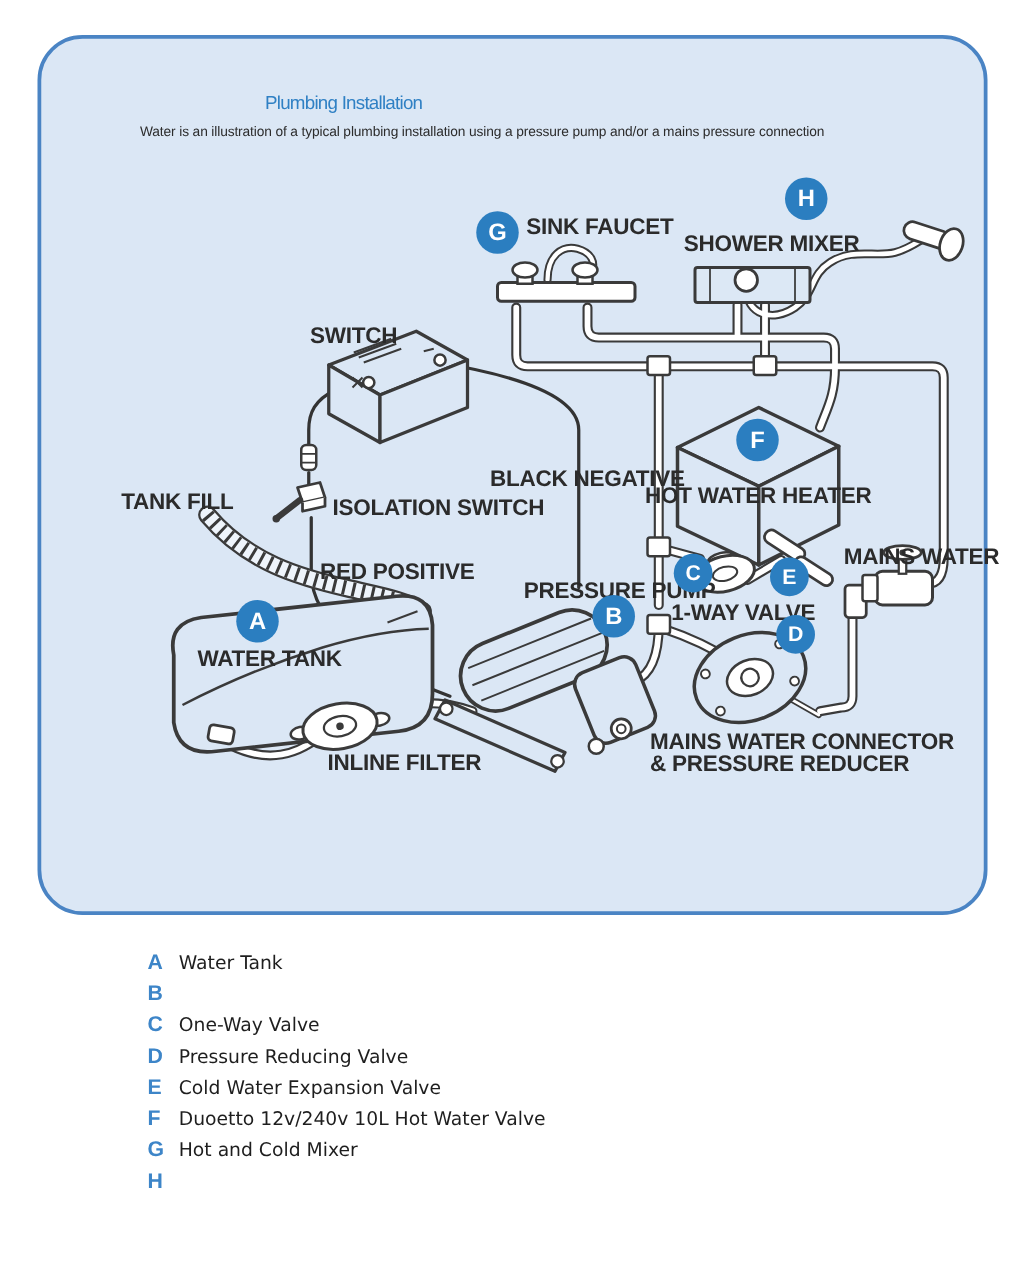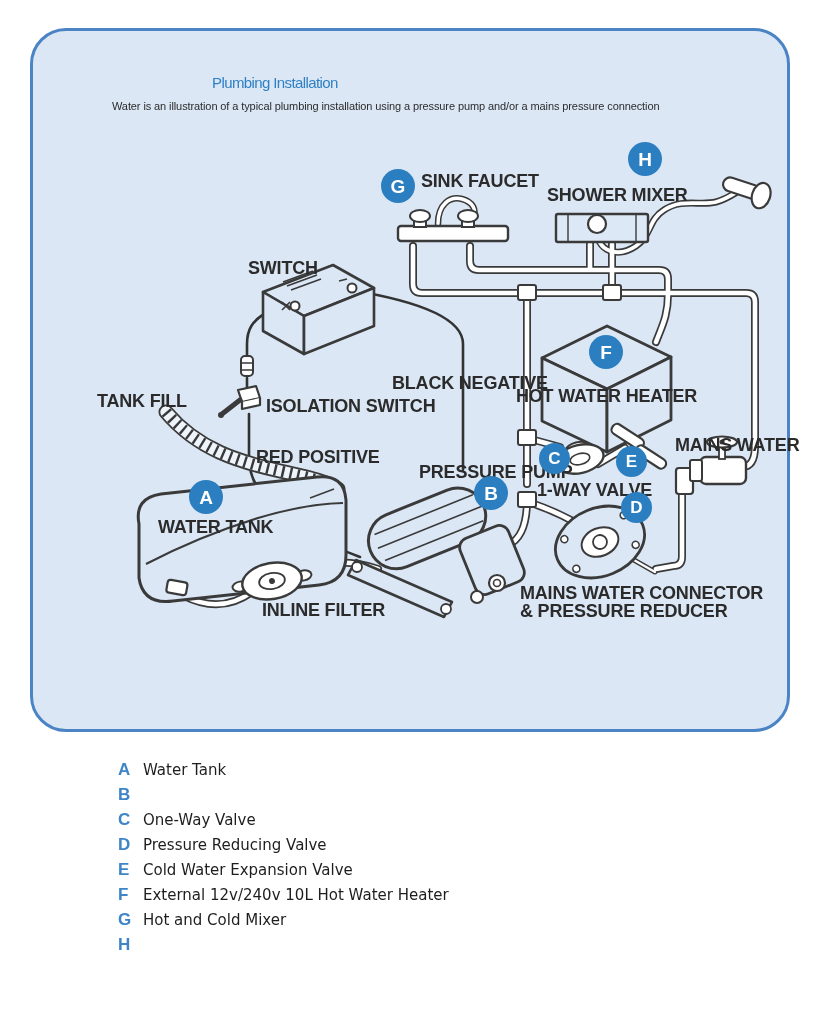--- a/index.html
+++ b/index.html
@@ -243,21 +243,21 @@
   <div class="legend-row" style="top:75px;">
     <span class="legend-letter">D</span>
     <span class="legend-label">Pressure Reducing Valve</span>
   </div>
   <div class="legend-row" style="top:100px;">
     <span class="legend-letter">E</span>
     <span class="legend-label">Cold Water Expansion Valve</span>
   </div>
   <div class="legend-row" style="top:125px;">
     <span class="legend-letter">F</span>
-    <span class="legend-label">External 12v/240v 10L Hot Water Heater</span>
+    <span class="legend-label">Duoetto 12v/240v 10L Hot Water Valve</span>
   </div>
   <div class="legend-row" style="top:150px;">
     <span class="legend-letter">G</span>
     <span class="legend-label">Hot and Cold Mixer</span>
   </div>
   <div class="legend-row" style="top:175px;">
     <span class="legend-letter">H</span>
   </div>
 </div>
 

